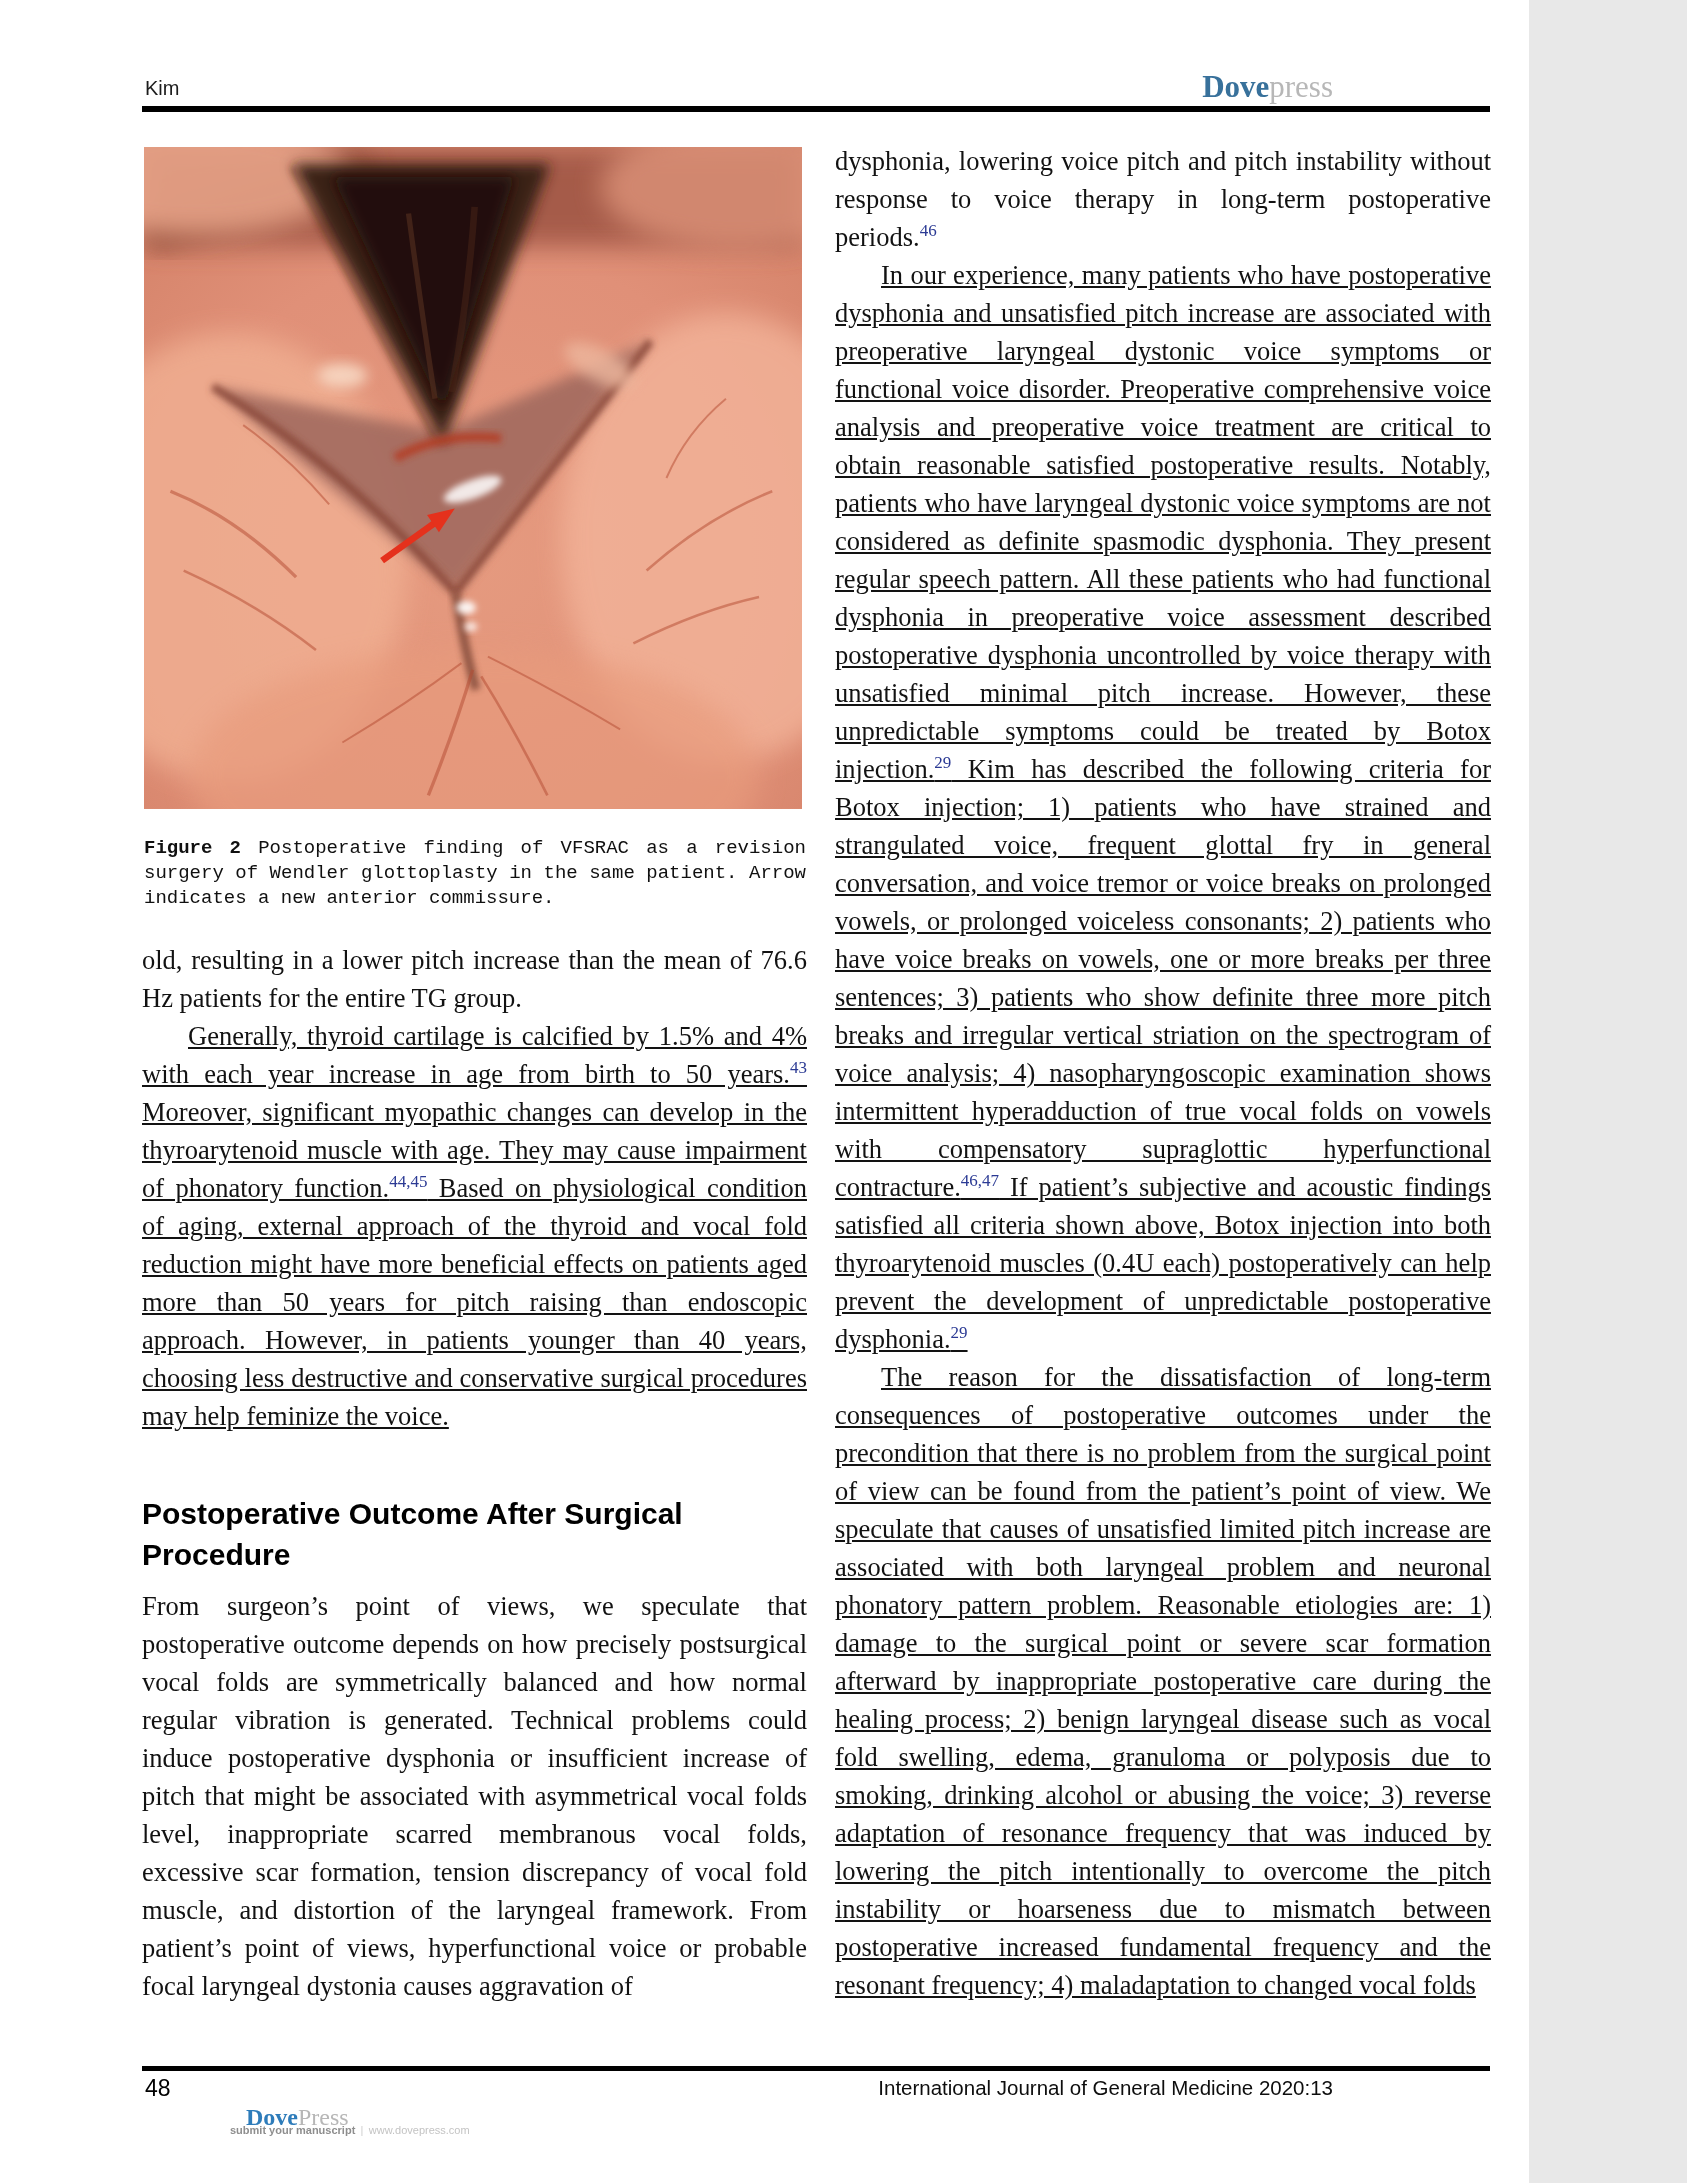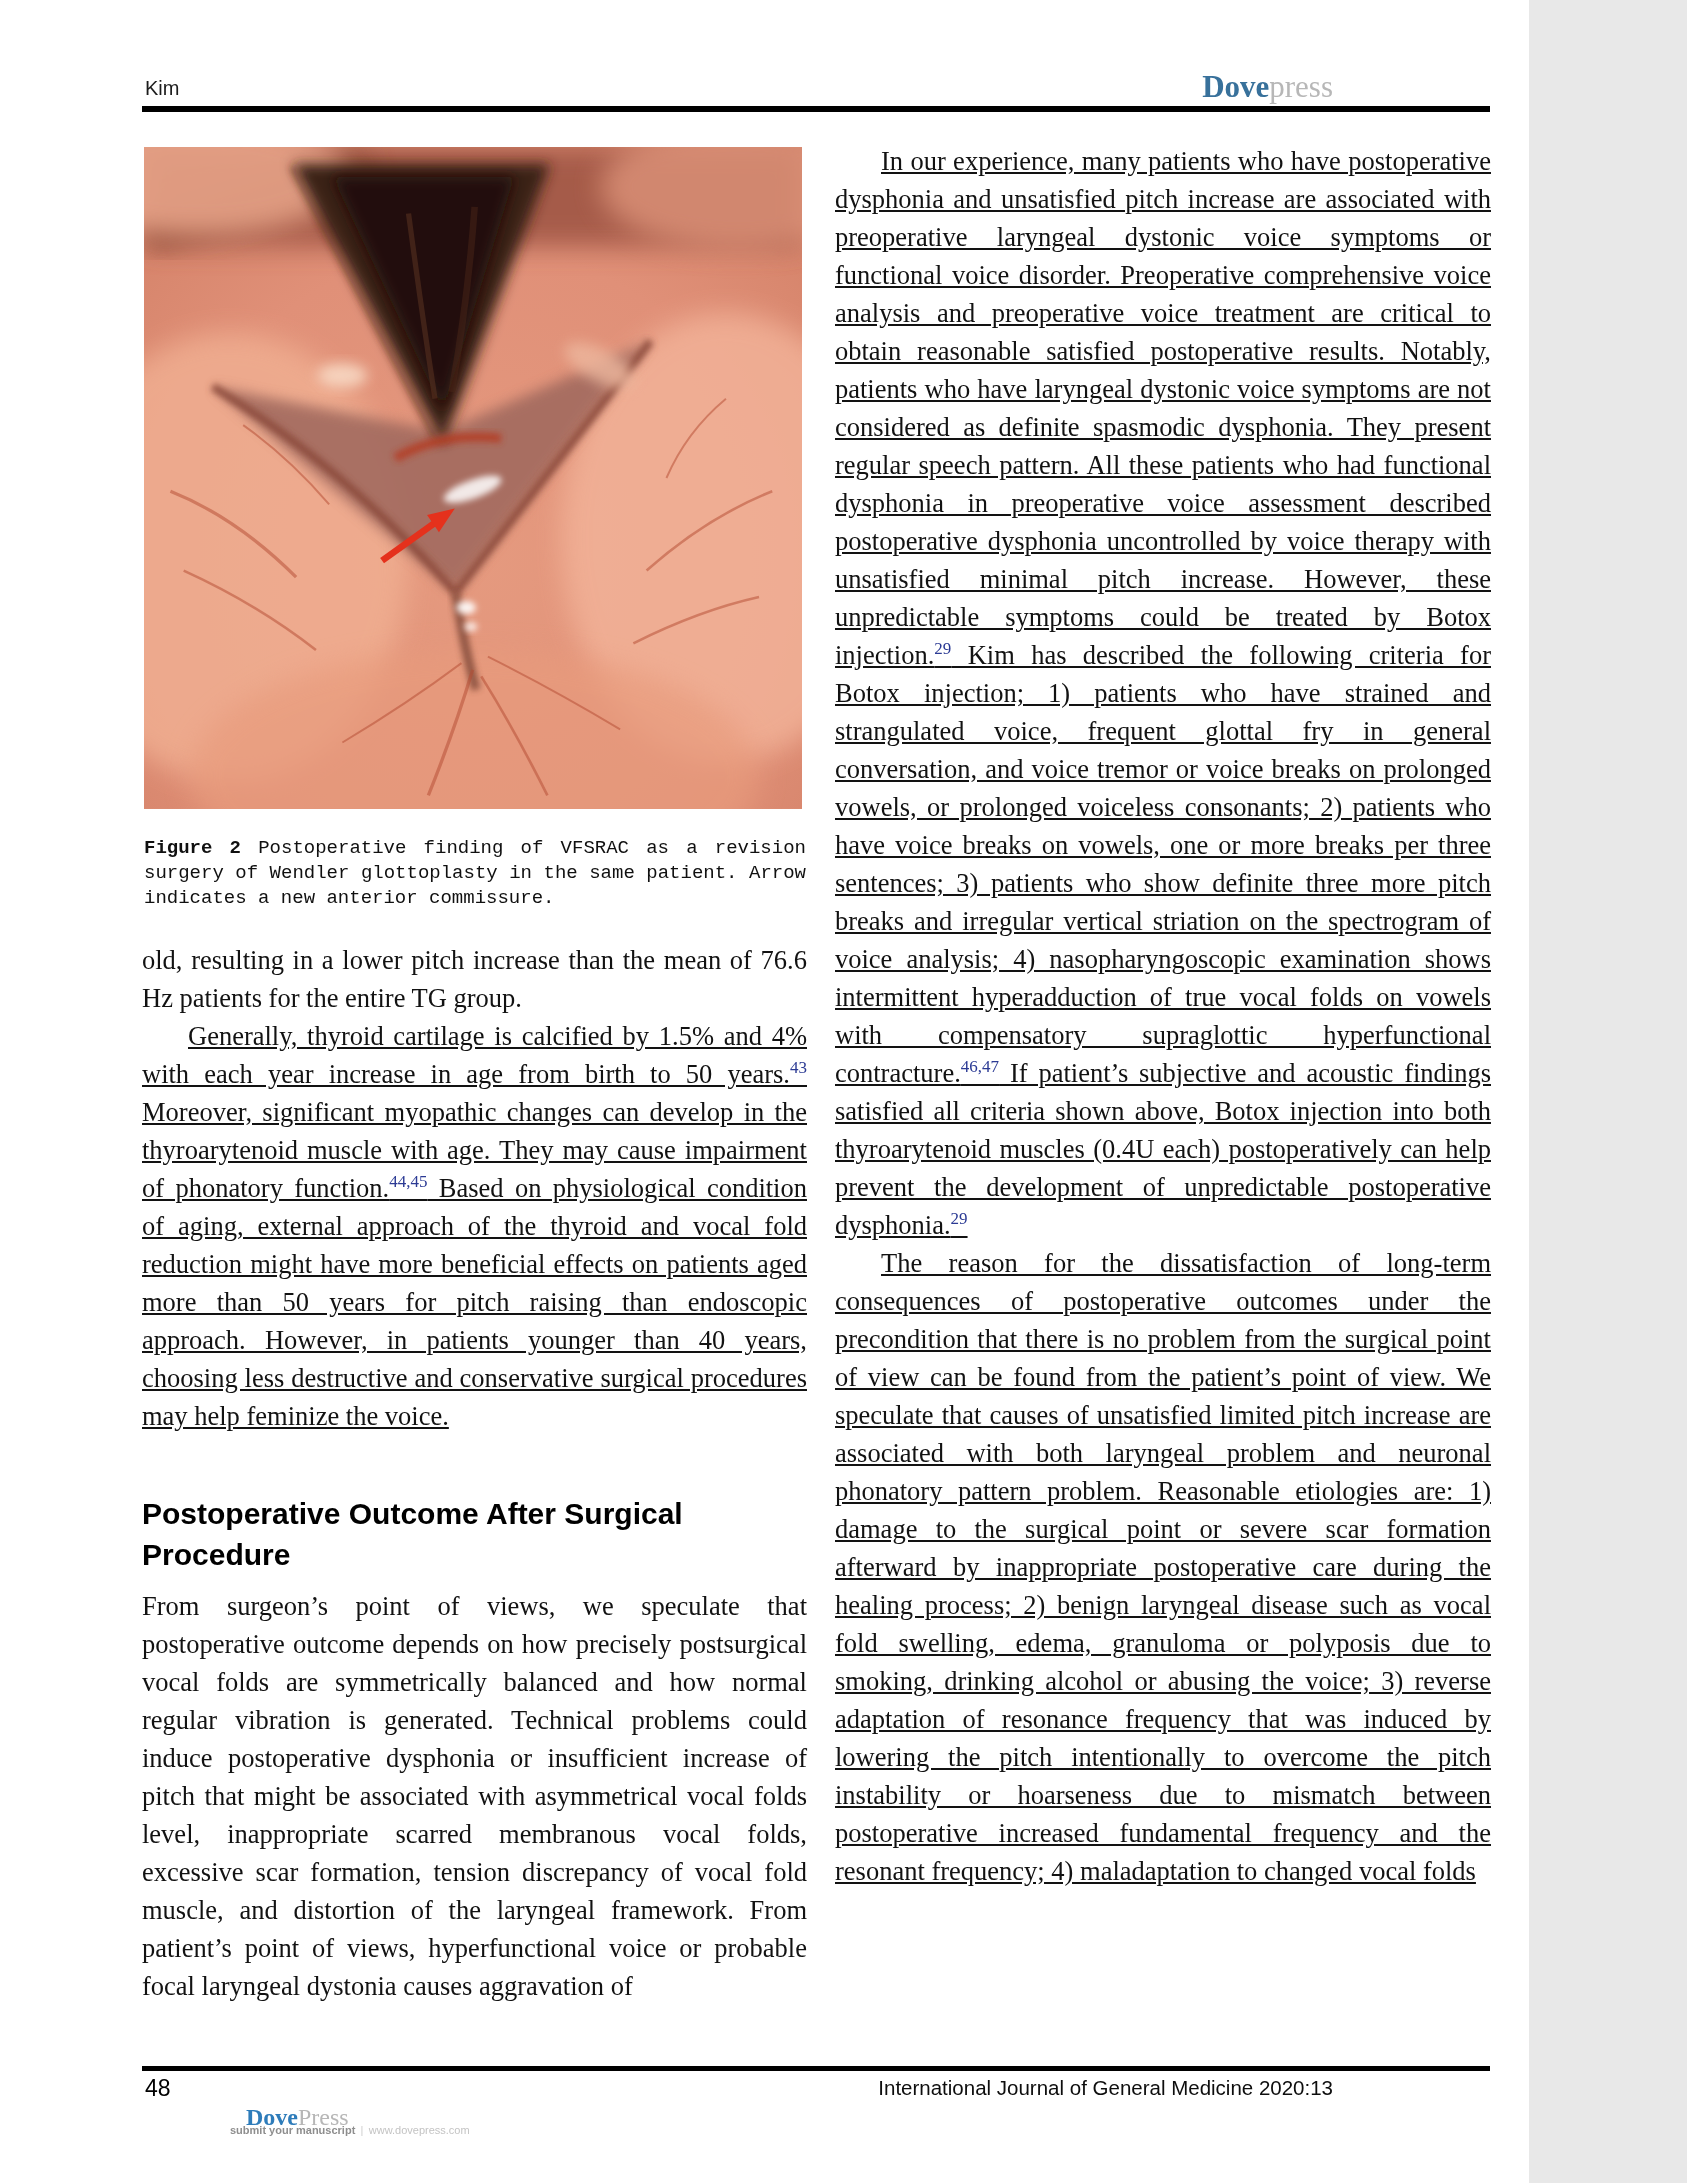--- a/index.html
+++ b/index.html
@@ -135,20 +135,21 @@
   </figure>
 
   <div class="body-col col-left">
     <p>old, resulting in a lower pitch increase than the mean of 76.6 Hz patients for the entire TG group.</p>
     <p class="indent">Generally, thyroid cartilage is calcified by 1.5% and 4% with each year increase in age from birth to 50 years.<sup class="ref">43</sup> Moreover, significant myopathic changes can develop in the thyroarytenoid muscle with age. They may cause impairment of phonatory function.<sup class="ref">44,45</sup> Based on physiological condition of aging, external approach of the thyroid and vocal fold reduction might have more beneficial effects on patients aged more than 50 years for pitch raising than endoscopic approach. However, in patients younger than 40 years, choosing less destructive and conservative surgical procedures may help feminize the voice.</p>
     <h2 class="section">Postoperative Outcome After Surgical Procedure</h2>
     <p>From surgeon’s point of views, we speculate that postoperative outcome depends on how precisely postsurgical vocal folds are symmetrically balanced and how normal regular vibration is generated. Technical problems could induce postoperative dysphonia or insufficient increase of pitch that might be associated with asymmetrical vocal folds level, inappropriate scarred membranous vocal folds, excessive scar formation, tension discrepancy of vocal fold muscle, and distortion of the laryngeal framework. From patient’s point of views, hyperfunctional voice or probable focal laryngeal dystonia causes aggravation of</p>
   </div>
 
   <div class="body-col col-right">
+    <p>dysphonia, lowering voice pitch and pitch instability without response to voice therapy in long-term postoperative periods.<sup class="ref">46</sup></p>
     <p class="indent">In our experience, many patients who have postoperative dysphonia and unsatisfied pitch increase are associated with preoperative laryngeal dystonic voice symptoms or functional voice disorder. Preoperative comprehensive voice analysis and preoperative voice treatment are critical to obtain reasonable satisfied postoperative results. Notably, patients who have laryngeal dystonic voice symptoms are not considered as definite spasmodic dysphonia. They present regular speech pattern. All these patients who had functional dysphonia in preoperative voice assessment described postoperative dysphonia uncontrolled by voice therapy with unsatisfied minimal pitch increase. However, these unpredictable symptoms could be treated by Botox injection.<sup class="ref">29</sup> Kim has described the following criteria for Botox injection; 1) patients who have strained and strangulated voice, frequent glottal fry in general conversation, and voice tremor or voice breaks on prolonged vowels, or prolonged voiceless consonants; 2) patients who have voice breaks on vowels, one or more breaks per three sentences; 3) patients who show definite three more pitch breaks and irregular vertical striation on the spectrogram of voice analysis; 4) nasopharyngoscopic examination shows intermittent hyperadduction of true vocal folds on vowels with compensatory supraglottic hyperfunctional contracture.<sup class="ref">46,47</sup> If patient’s subjective and acoustic findings satisfied all criteria shown above, Botox injection into both thyroarytenoid muscles (0.4U each) postoperatively can help prevent the development of unpredictable postoperative dysphonia.<sup class="ref">29</sup></p>
     <p class="indent">The reason for the dissatisfaction of long-term consequences of postoperative outcomes under the precondition that there is no problem from the surgical point of view can be found from the patient’s point of view. We speculate that causes of unsatisfied limited pitch increase are associated with both laryngeal problem and neuronal phonatory pattern problem. Reasonable etiologies are: 1) damage to the surgical point or severe scar formation afterward by inappropriate postoperative care during the healing process; 2) benign laryngeal disease such as vocal fold swelling, edema, granuloma or polyposis due to smoking, drinking alcohol or abusing the voice; 3) reverse adaptation of resonance frequency that was induced by lowering the pitch intentionally to overcome the pitch instability or hoarseness due to mismatch between postoperative increased fundamental frequency and the resonant frequency; 4) maladaptation to changed vocal folds</p>
   </div>
 
   <div class="footer-rule"></div>
   <div class="page-number">48</div>
   <div class="footer-submit">
     <span class="submit-label">submit your manuscript</span><span class="submit-sep">|</span><a href="#" class="submit-url">www.dovepress.com</a>
   </div>
   <div class="footer-logo">

